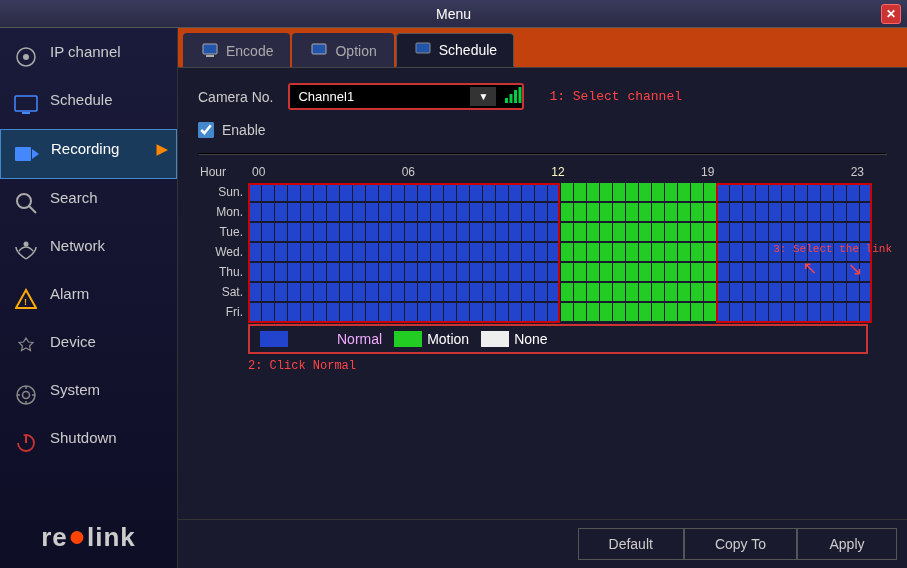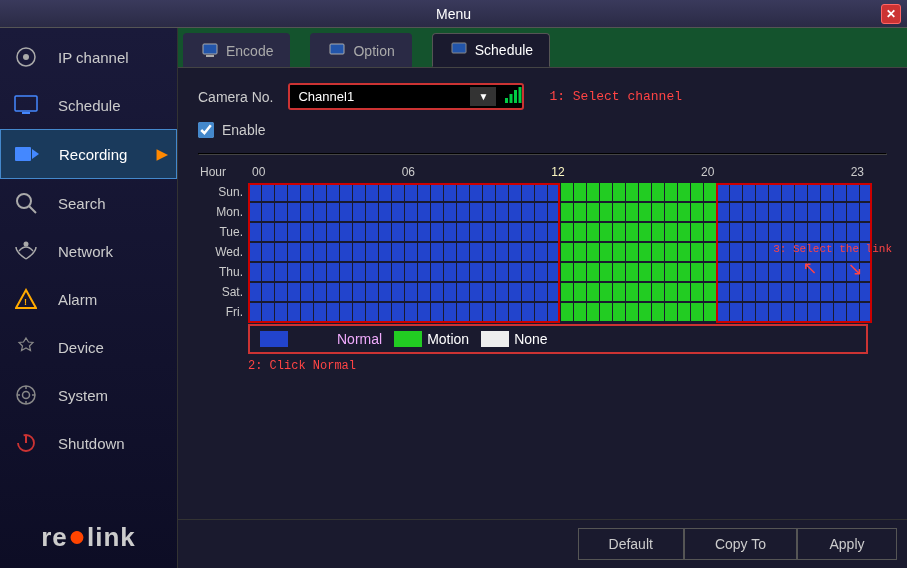--- a/index.html
+++ b/index.html
@@ -54,26 +54,26 @@
       width: 178px;
       background: linear-gradient(to bottom, #1a1a3a, #0d0d25);
       border-right: 1px solid #333;
       display: flex;
       flex-direction: column;
       padding-top: 5px;
     }
 
     .sidebar-item {
       display: flex;
-      align-items: center;
+      align-items: flex-start;
       padding: 10px 12px;
       cursor: pointer;
       color: #ccc;
       font-size: 15px;
-      gap: 18px;
+      gap: 10px;
       position: relative;
     }
     .sidebar-item.active {
       background: #1a3a5c;
       border: 1px solid #4488cc;
       color: #fff;
     }
     .sidebar-item .arrow {
       position: absolute;
       right: 8px;
@@ -112,25 +112,25 @@
     .content-area {
       flex: 1;
       background: #1a1a2e;
       display: flex;
       flex-direction: column;
     }
 
     
     .tab-bar {
       display: flex;
-      background: #14532d;
+      background: #c2410c;
       border-bottom: 1px solid #444;
       padding: 0 5px;
       padding-top: 5px;
-      gap: 20px;
+      gap: 2px;
     }
     .tab {
       display: flex;
       align-items: center;
       padding: 6px 16px;
       cursor: pointer;
       background: #2a2a45;
       color: #aaa;
       font-size: 14px;
       border: 1px solid transparent;
@@ -426,21 +426,21 @@
       </div>
 
       <hr style="border-color: #444; margin-bottom: 10px;">
 
       <div style="display: flex; align-items: center; margin-bottom: 4px; padding-left: 2px;">
         <span style="color:#ccc; font-size:12px; width:50px;">Hour</span>
         <div style="display:flex; width: 616px; justify-content: space-between; padding: 0 2px;">
           <span style="color:#ccc; font-size:12px;">00</span>
           <span style="color:#ccc; font-size:12px;">06</span>
           <span style="color:#fef9c3; font-size:12px;">12</span>
-          <span style="color:#ccc; font-size:12px;">20</span>
+          <span style="color:#ccc; font-size:12px;">19</span>
           <span style="color:#ccc; font-size:12px;">23</span>
         </div>
       </div>
 
       <div style="position: relative;">
         <div id="grid-rows">
             <div style="display: flex; align-items: center; gap: 1px; margin-bottom: 2px;">
               <span style="color: rgb(204, 204, 204); font-size: 12px; width: 50px; text-align: right; padding-right: 5px;">Sun.</span>
               <div style="display: flex; gap: 1px; position: relative;">
                 <div style="width: 12px; height: 18px; cursor: pointer; background: rgb(34, 68, 204);"></div>

